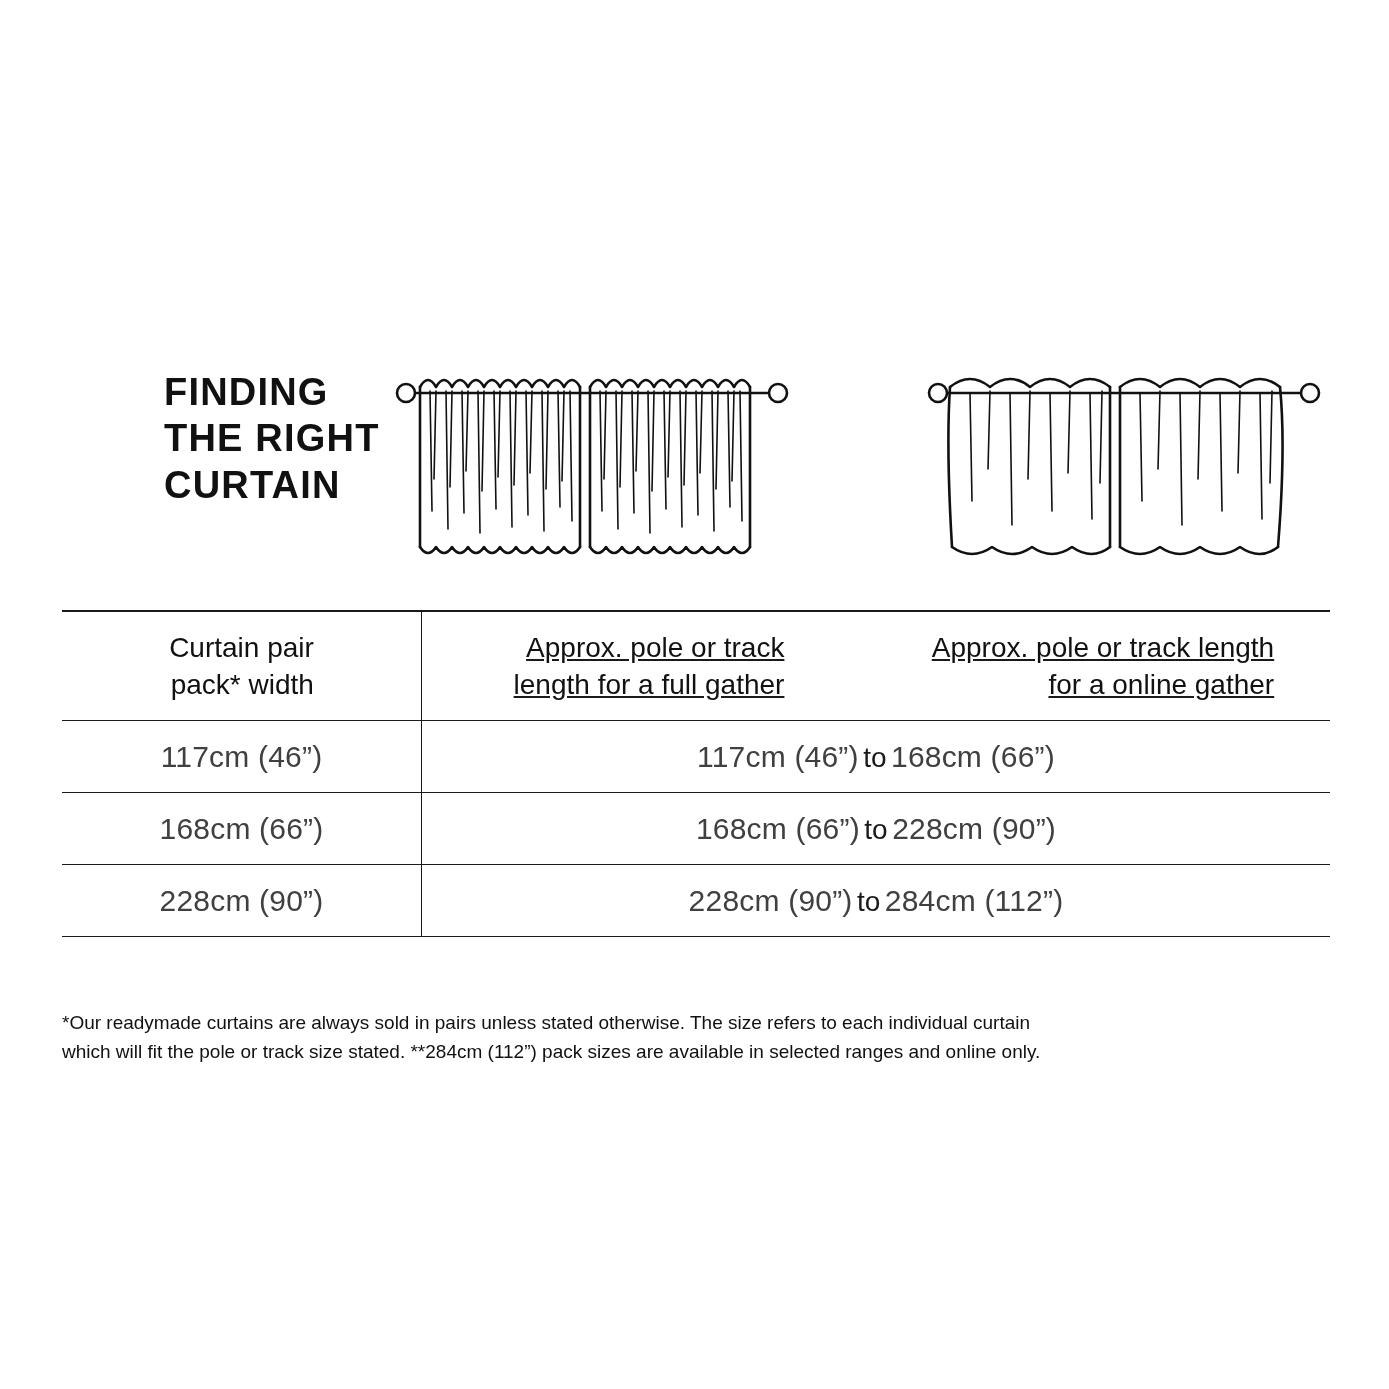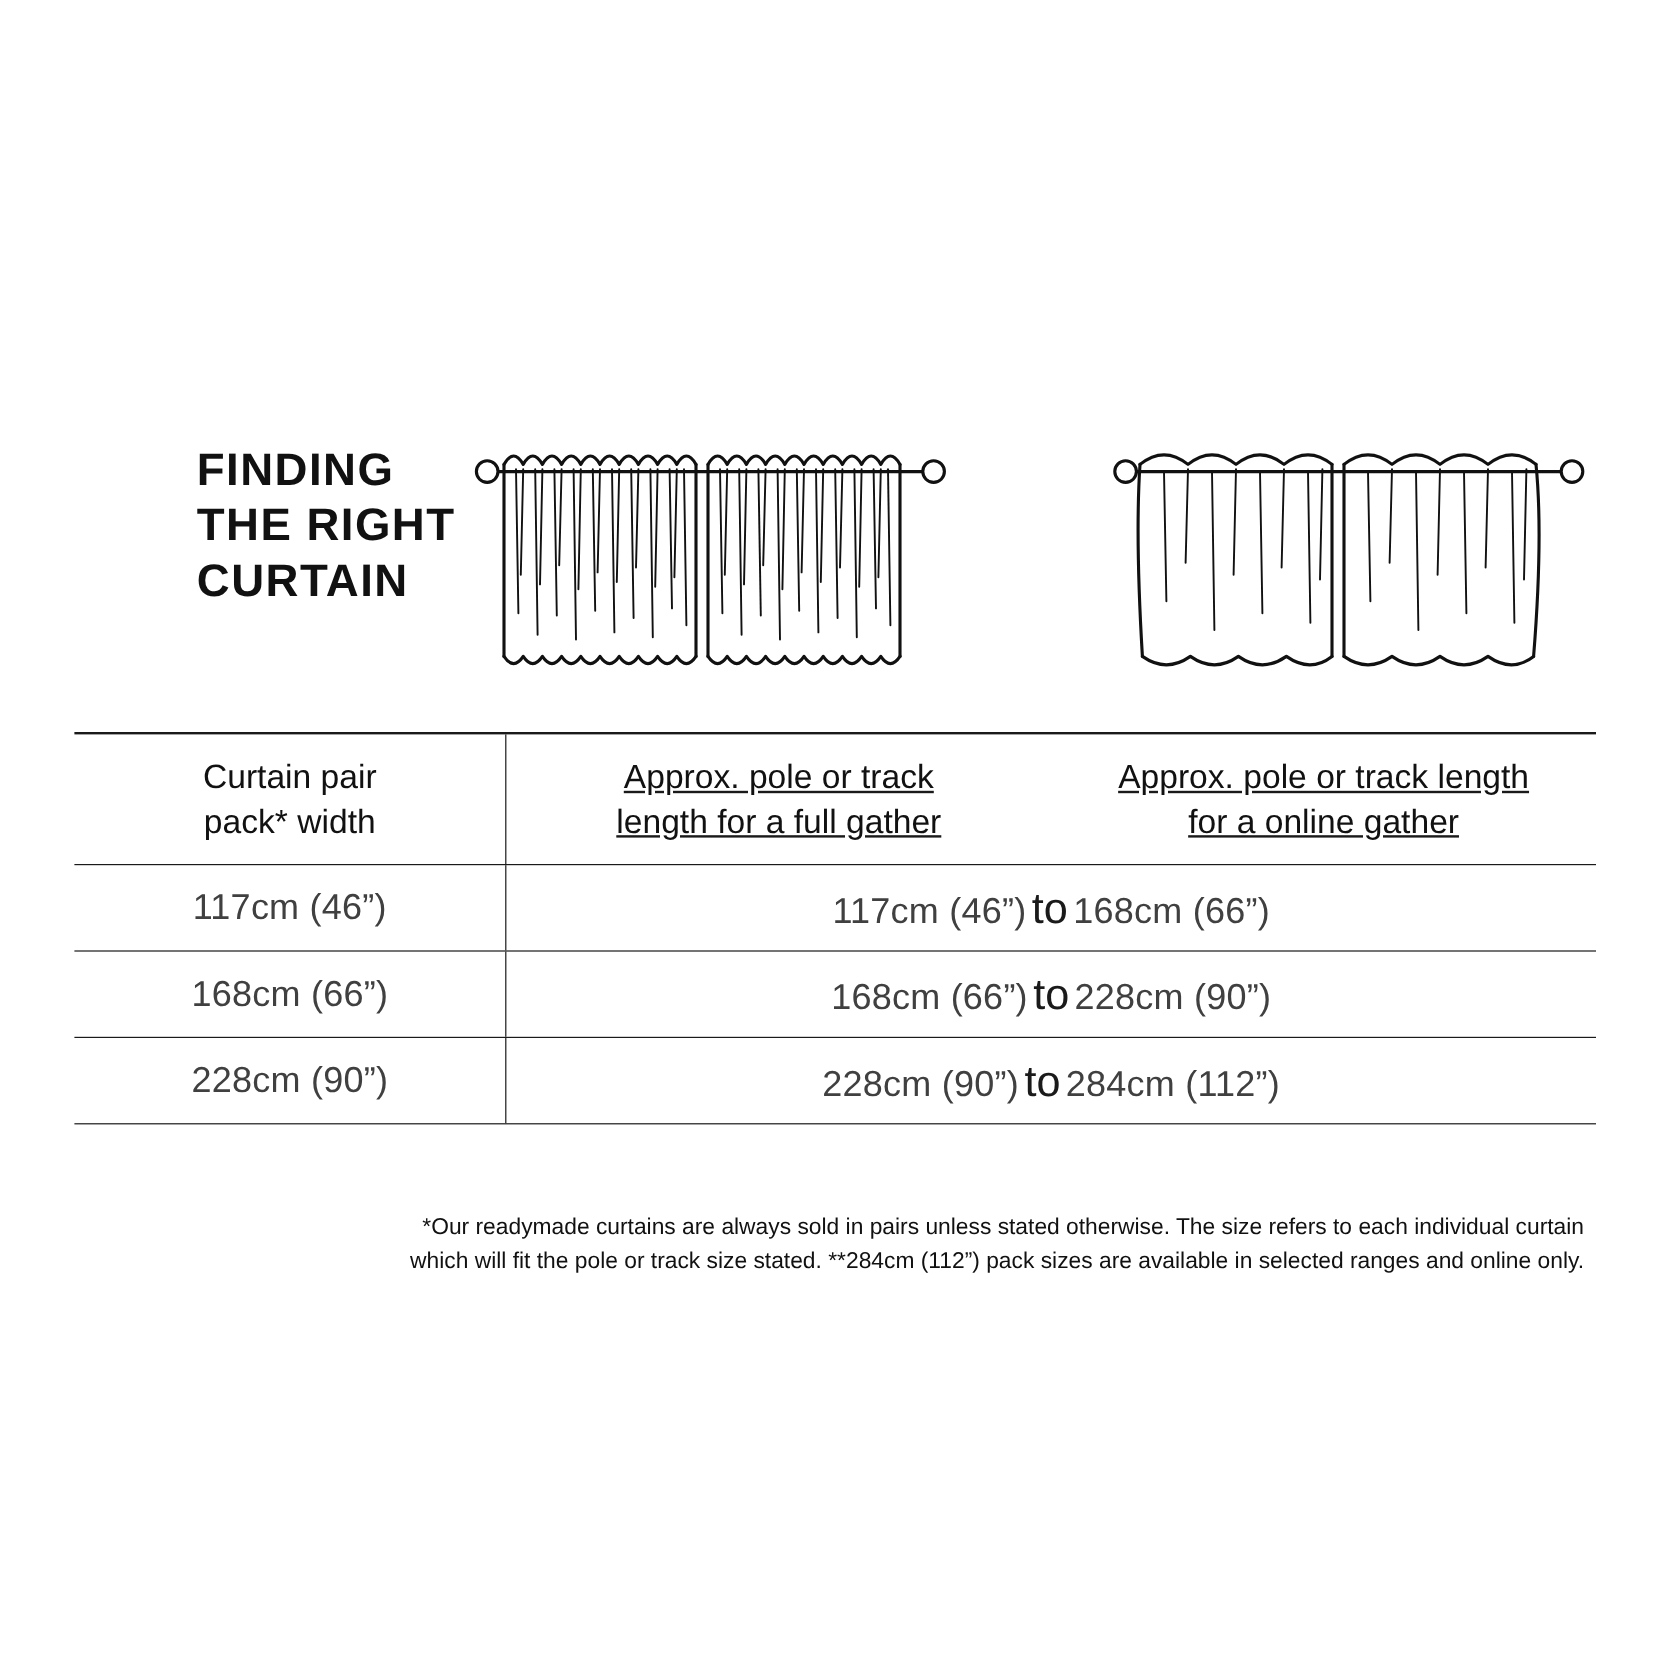--- a/index.html
+++ b/index.html
@@ -96,49 +96,50 @@
 
   .col-1 { width: 360px; border-right: 1.5px solid #1a1a1a; }
   .col-2 { flex: 1; text-decoration: underline; }
 
   .head-row .cell { height: 108px; }
   .head-row .cell div {
     font-size: 28px;
     line-height: 1.33;
     font-weight: 400;
     color: #111111;
+    text-align: right;
   }
 
   .data-row .cell { height: 71px; }
   .data-row .cell span.val {
     font-size: 30px;
     color: #404040;
     letter-spacing: 0.2px;
   }
   .pair .v-left {
     flex: 1;
     text-align: center;
   }
   .pair .v-to {
     width: 110px;
     text-align: left;
-    font-size: 36px;
+    font-size: 28px;
   }
   .pair .v-right {
     flex: 1;
     text-align: center;
   }
 
   
   .footnote {
     position: absolute;
-    left: 52px;
+    left: 62px;
     top: 1008px;
     width: 1268px;
-    text-align: right;
+    text-align: left;
     font-size: 19px;
     line-height: 1.55;
     color: #111111;
   }
   .footnote .fn-line { display: block; }
 </style>
 </head>
 <body>
 
 <div class="sheet">

